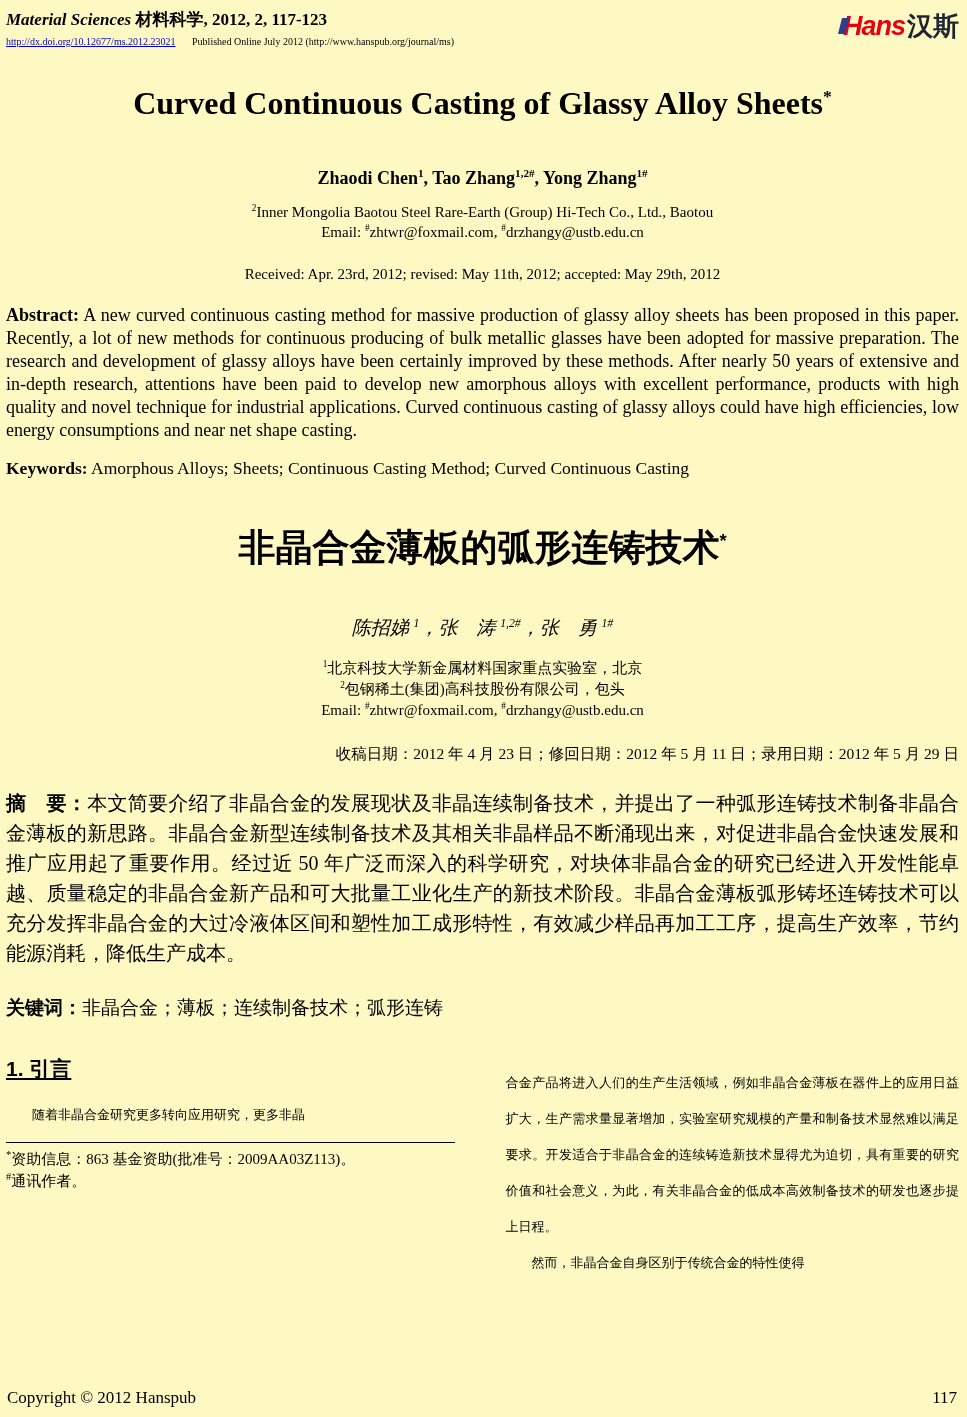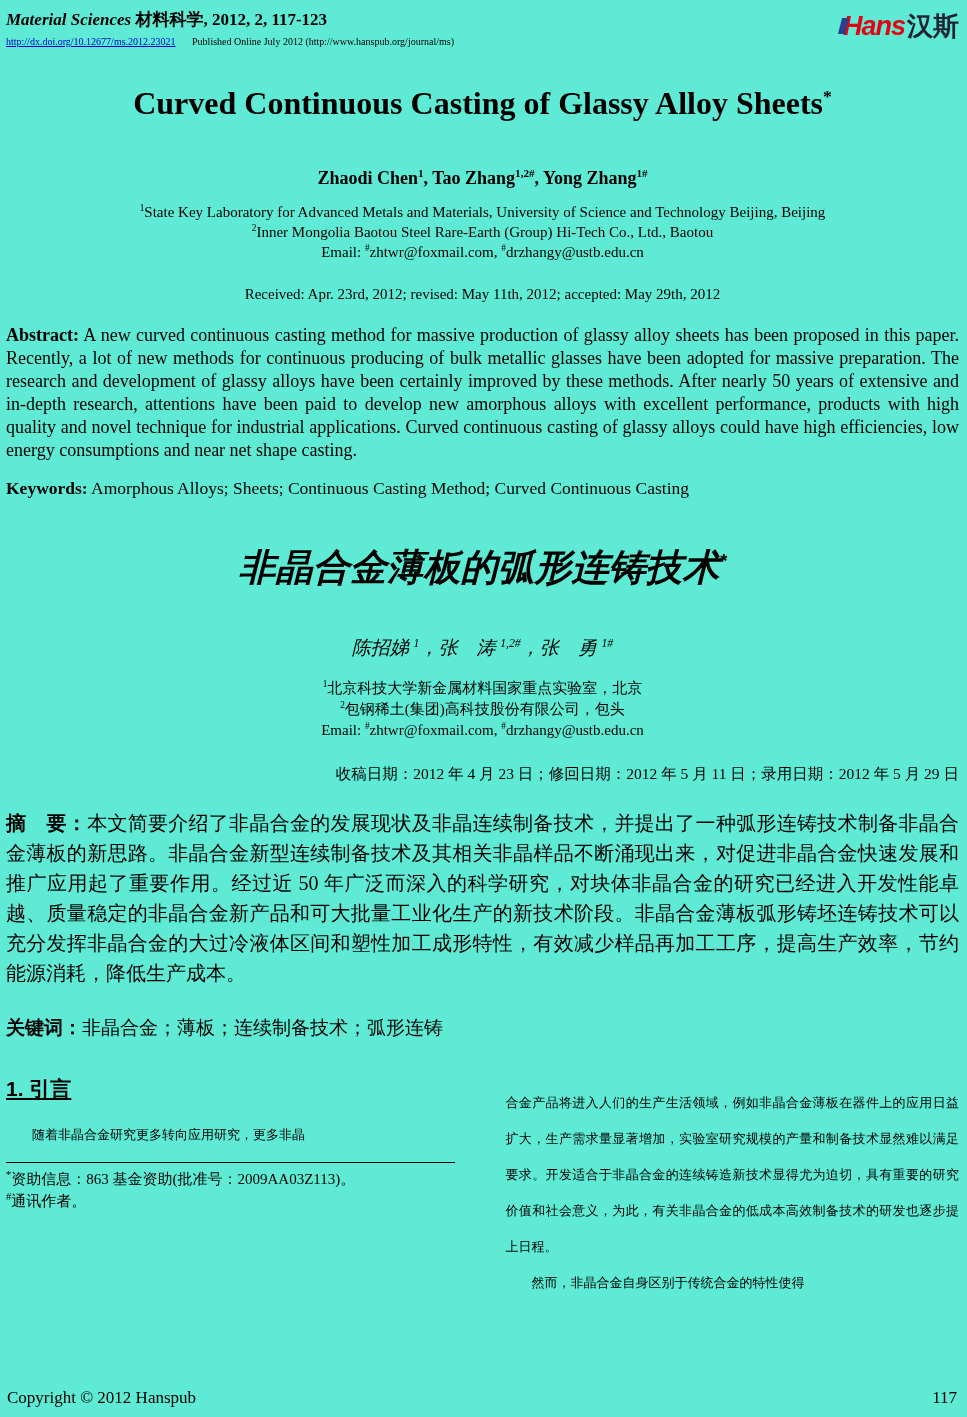--- a/index.html
+++ b/index.html
@@ -1,20 +1,20 @@
 <!DOCTYPE html>
 <html><head>
 <meta charset="utf-8">
 <style>
   html,body { margin:0; padding:0; background:#888; }
   .page {
     position:relative;
     width:967px; height:1417px;
     margin:0 auto;
-    background:#5eead4;
+    background:#fef9c3;
     color:#000;
     font-family:"Liberation Serif","DejaVu Serif",serif;
     box-sizing:border-box;
     padding:8px 8px 0 6px;
     overflow:hidden;
   }
   sup { font-size:62%; line-height:0; }
 
   
   .hdr { display:flex; justify-content:space-between; align-items:flex-start; }
@@ -31,21 +31,21 @@
   
   .title-en { text-align:center; font-size:32px; font-weight:bold; margin:38px 0 0; }
   .title-en sup { font-size:55%; }
   .authors-en { text-align:center; font-size:18px; font-weight:bold; margin-top:46px; }
   .affil { text-align:center; font-size:15px; line-height:20px; margin-top:13px; }
   .received { text-align:center; font-size:15px; margin-top:24px; }
   .abstract-en { font-size:18px; line-height:23px; text-align:justify; margin:21px 0 0; }
   .keywords-en { font-size:17.5px; margin:16px 0 0; }
 
   
-  .title-zh { text-align:center; font-size:37px; font-weight:bold; font-family:"Liberation Sans","DejaVu Sans",sans-serif; margin:44px 0 0;font-style:italic; }
+  .title-zh { text-align:center; font-size:37px; font-weight:bold; font-family:"Liberation Sans","DejaVu Sans",sans-serif; margin:44px 0 0; }
   .title-zh sup { font-size:50%; }
   .authors-zh { text-align:center; font-size:19px; font-style:italic; margin-top:42px; }
   .affil-zh { text-align:center; font-size:15px; line-height:21px; margin-top:17px; }
   .dates-zh { text-align:right; font-size:15.5px; margin-top:23px; }
   .abstract-zh { font-size:20px; line-height:30px; text-align:justify; margin:23px 0 0; }
   .zh-label { font-family:"Liberation Sans","DejaVu Sans",sans-serif; font-weight:bold; }
   .keywords-zh { font-size:19px; margin:27px 0 0; }
 
   
   .columns { display:flex; gap:46px; margin-top:34px; }
@@ -82,21 +82,20 @@
     </div>
   </header>
 
   <h1 class="title-en"><span>Curved Continuous Casting of Glassy Alloy Sheets</span><sup>*</sup></h1>
 
   <div class="authors-en">
     <span>Zhaodi Chen</span><sup>1</sup><span>, Tao Zhang</span><sup>1,2#</sup><span>, Yong Zhang</span><sup>1#</sup>
   </div>
 
   <div class="affil">
-    <div><sup>1</sup><span>State Key Laboratory for Advanced Metals and Materials, University of Science and Technology Beijing, Beijing</span></div>
     <div><sup>2</sup><span>Inner Mongolia Baotou Steel Rare-Earth (Group) Hi-Tech Co., Ltd., Baotou</span></div>
     <div><span>Email: </span><sup>#</sup><span>zhtwr@foxmail.com, </span><sup>#</sup><span>drzhangy@ustb.edu.cn</span></div>
   </div>
 
   <div class="received">Received: Apr. 23rd, 2012; revised: May 11th, 2012; accepted: May 29th, 2012</div>
 
   <p class="abstract-en"><b>Abstract:</b><span> A new curved continuous casting method for massive production of glassy alloy sheets has been proposed in this paper. Recently, a lot of new methods for continuous producing of bulk metallic glasses have been adopted for massive preparation. The research and development of glassy alloys have been certainly improved by these methods. After nearly 50 years of extensive and in-depth research, attentions have been paid to develop new amorphous alloys with excellent performance, products with high quality and novel technique for industrial applications. Curved continuous casting of glassy alloys could have high efficiencies, low energy consumptions and near net shape casting.</span></p>
 
   <p class="keywords-en"><b>Keywords:</b><span> Amorphous Alloys; Sheets; Continuous Casting Method; Curved Continuous Casting</span></p>
 

